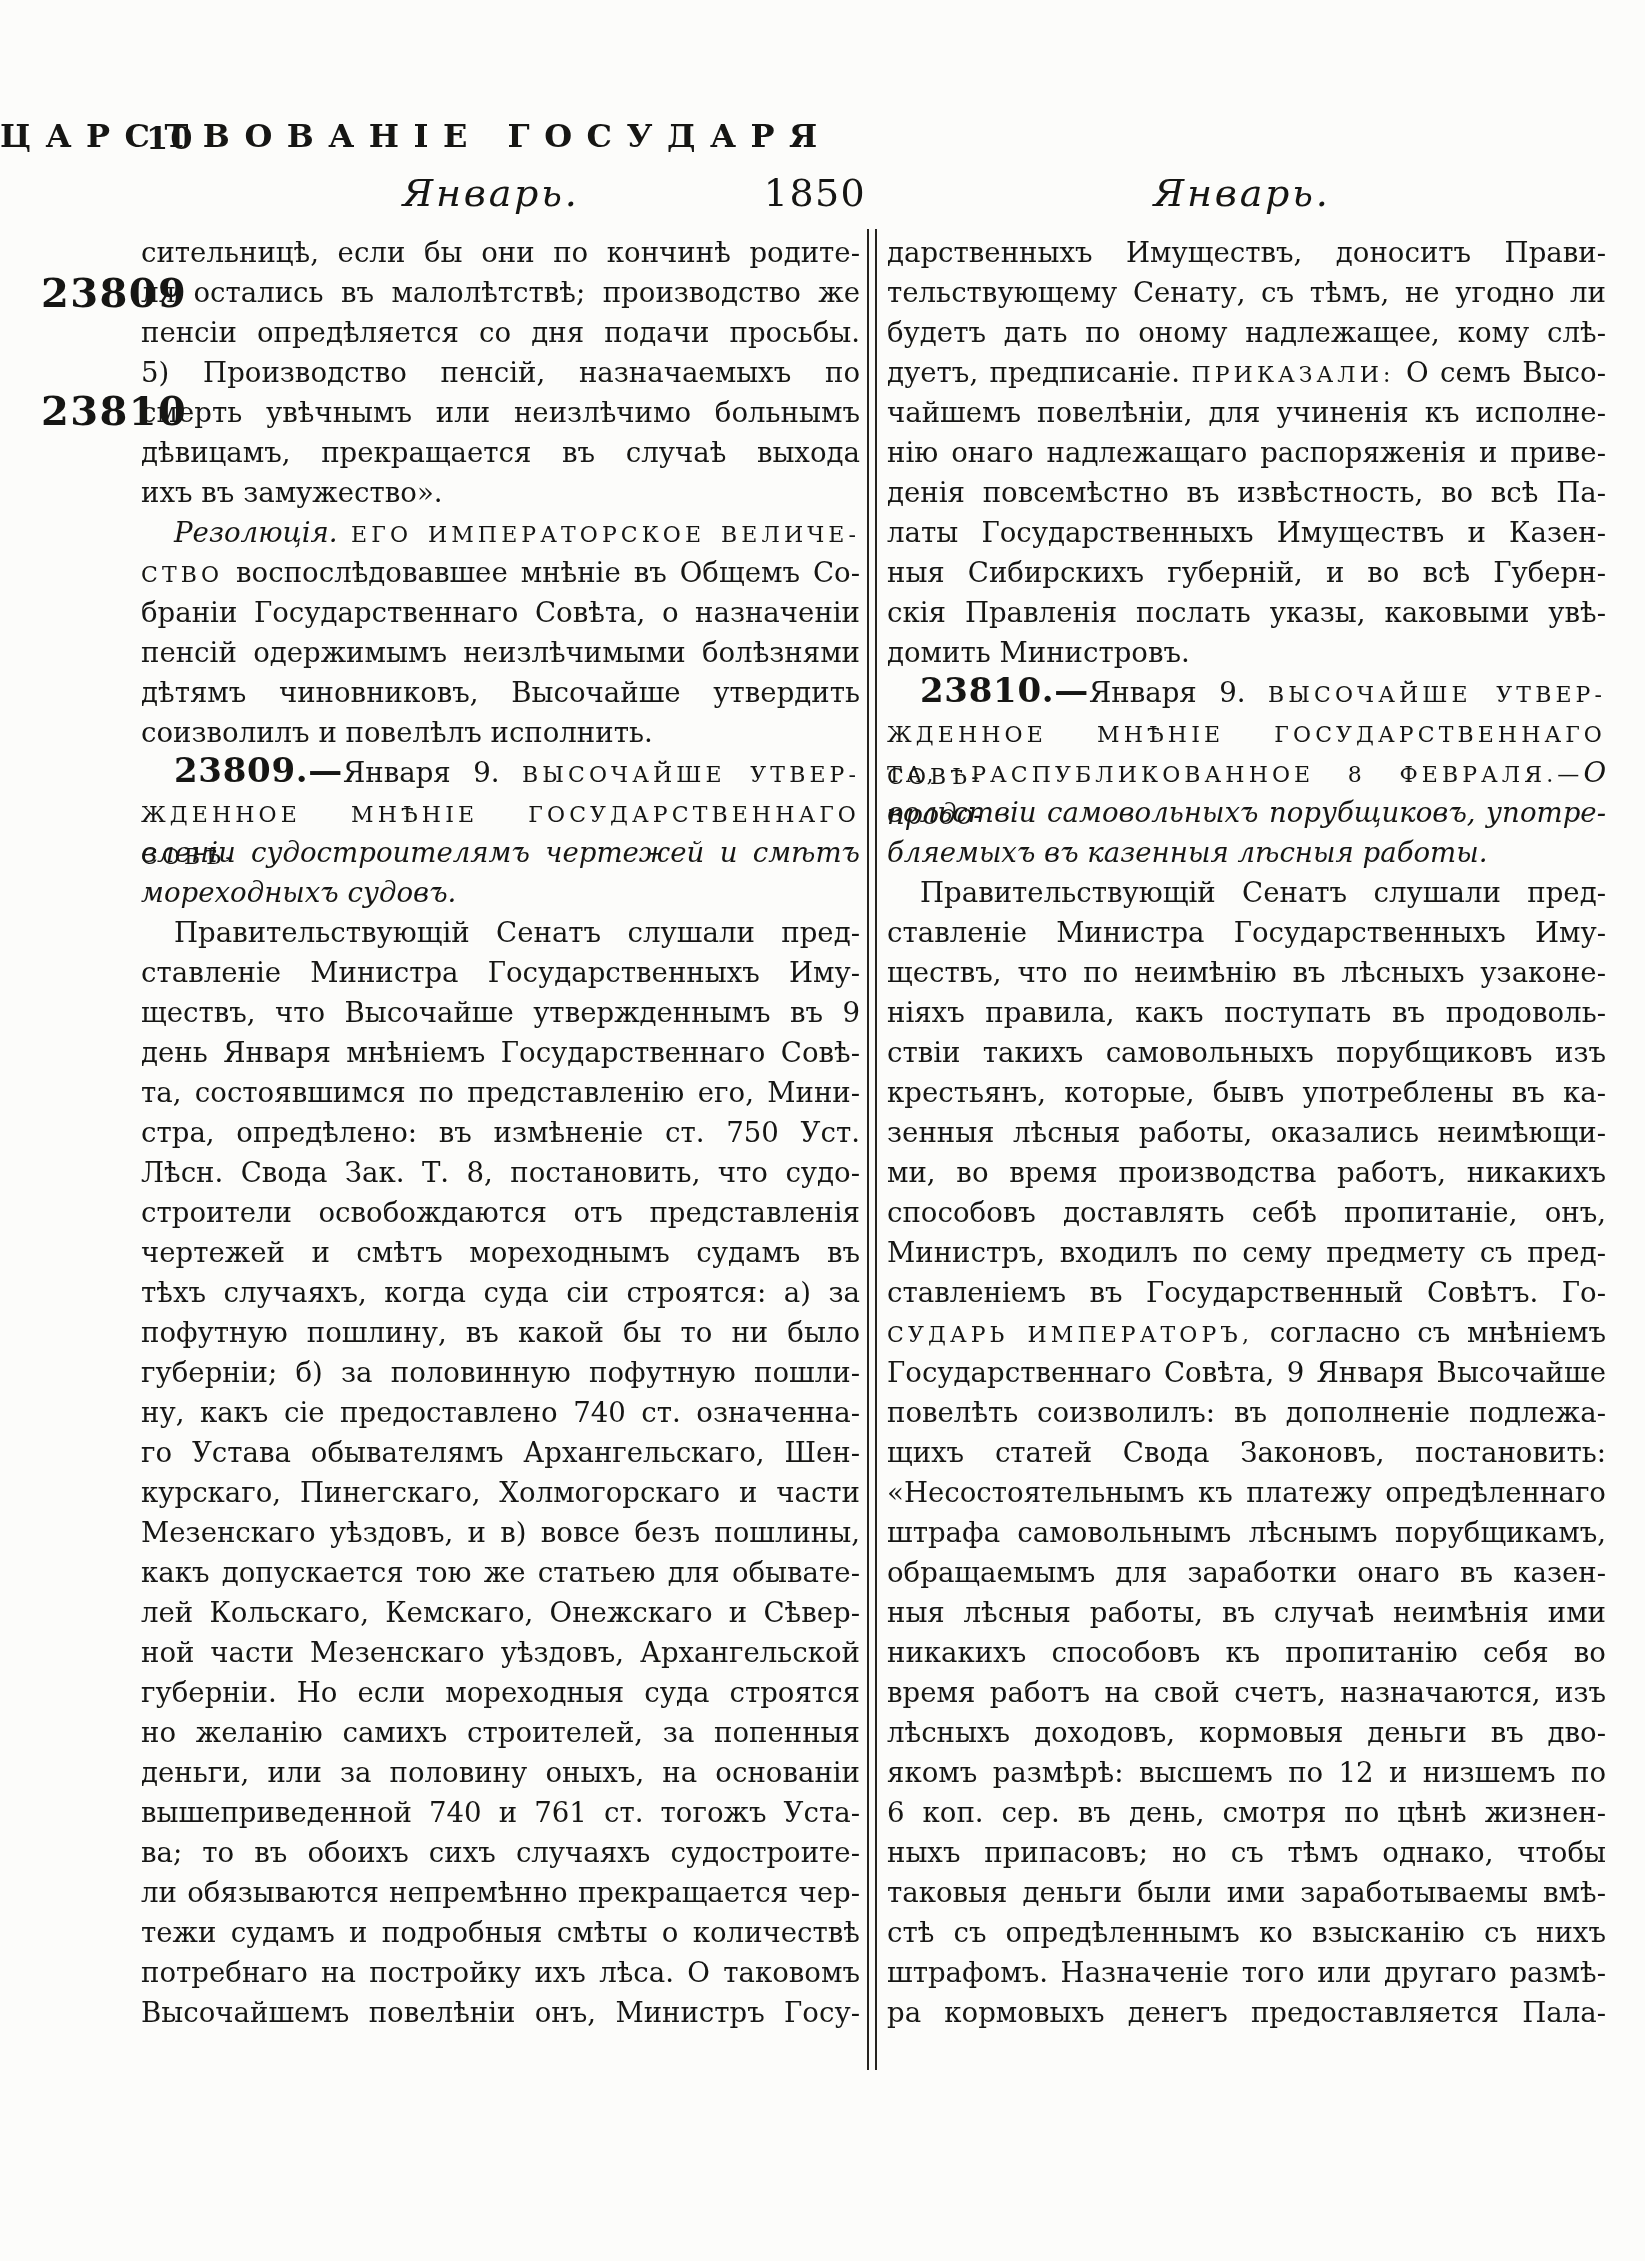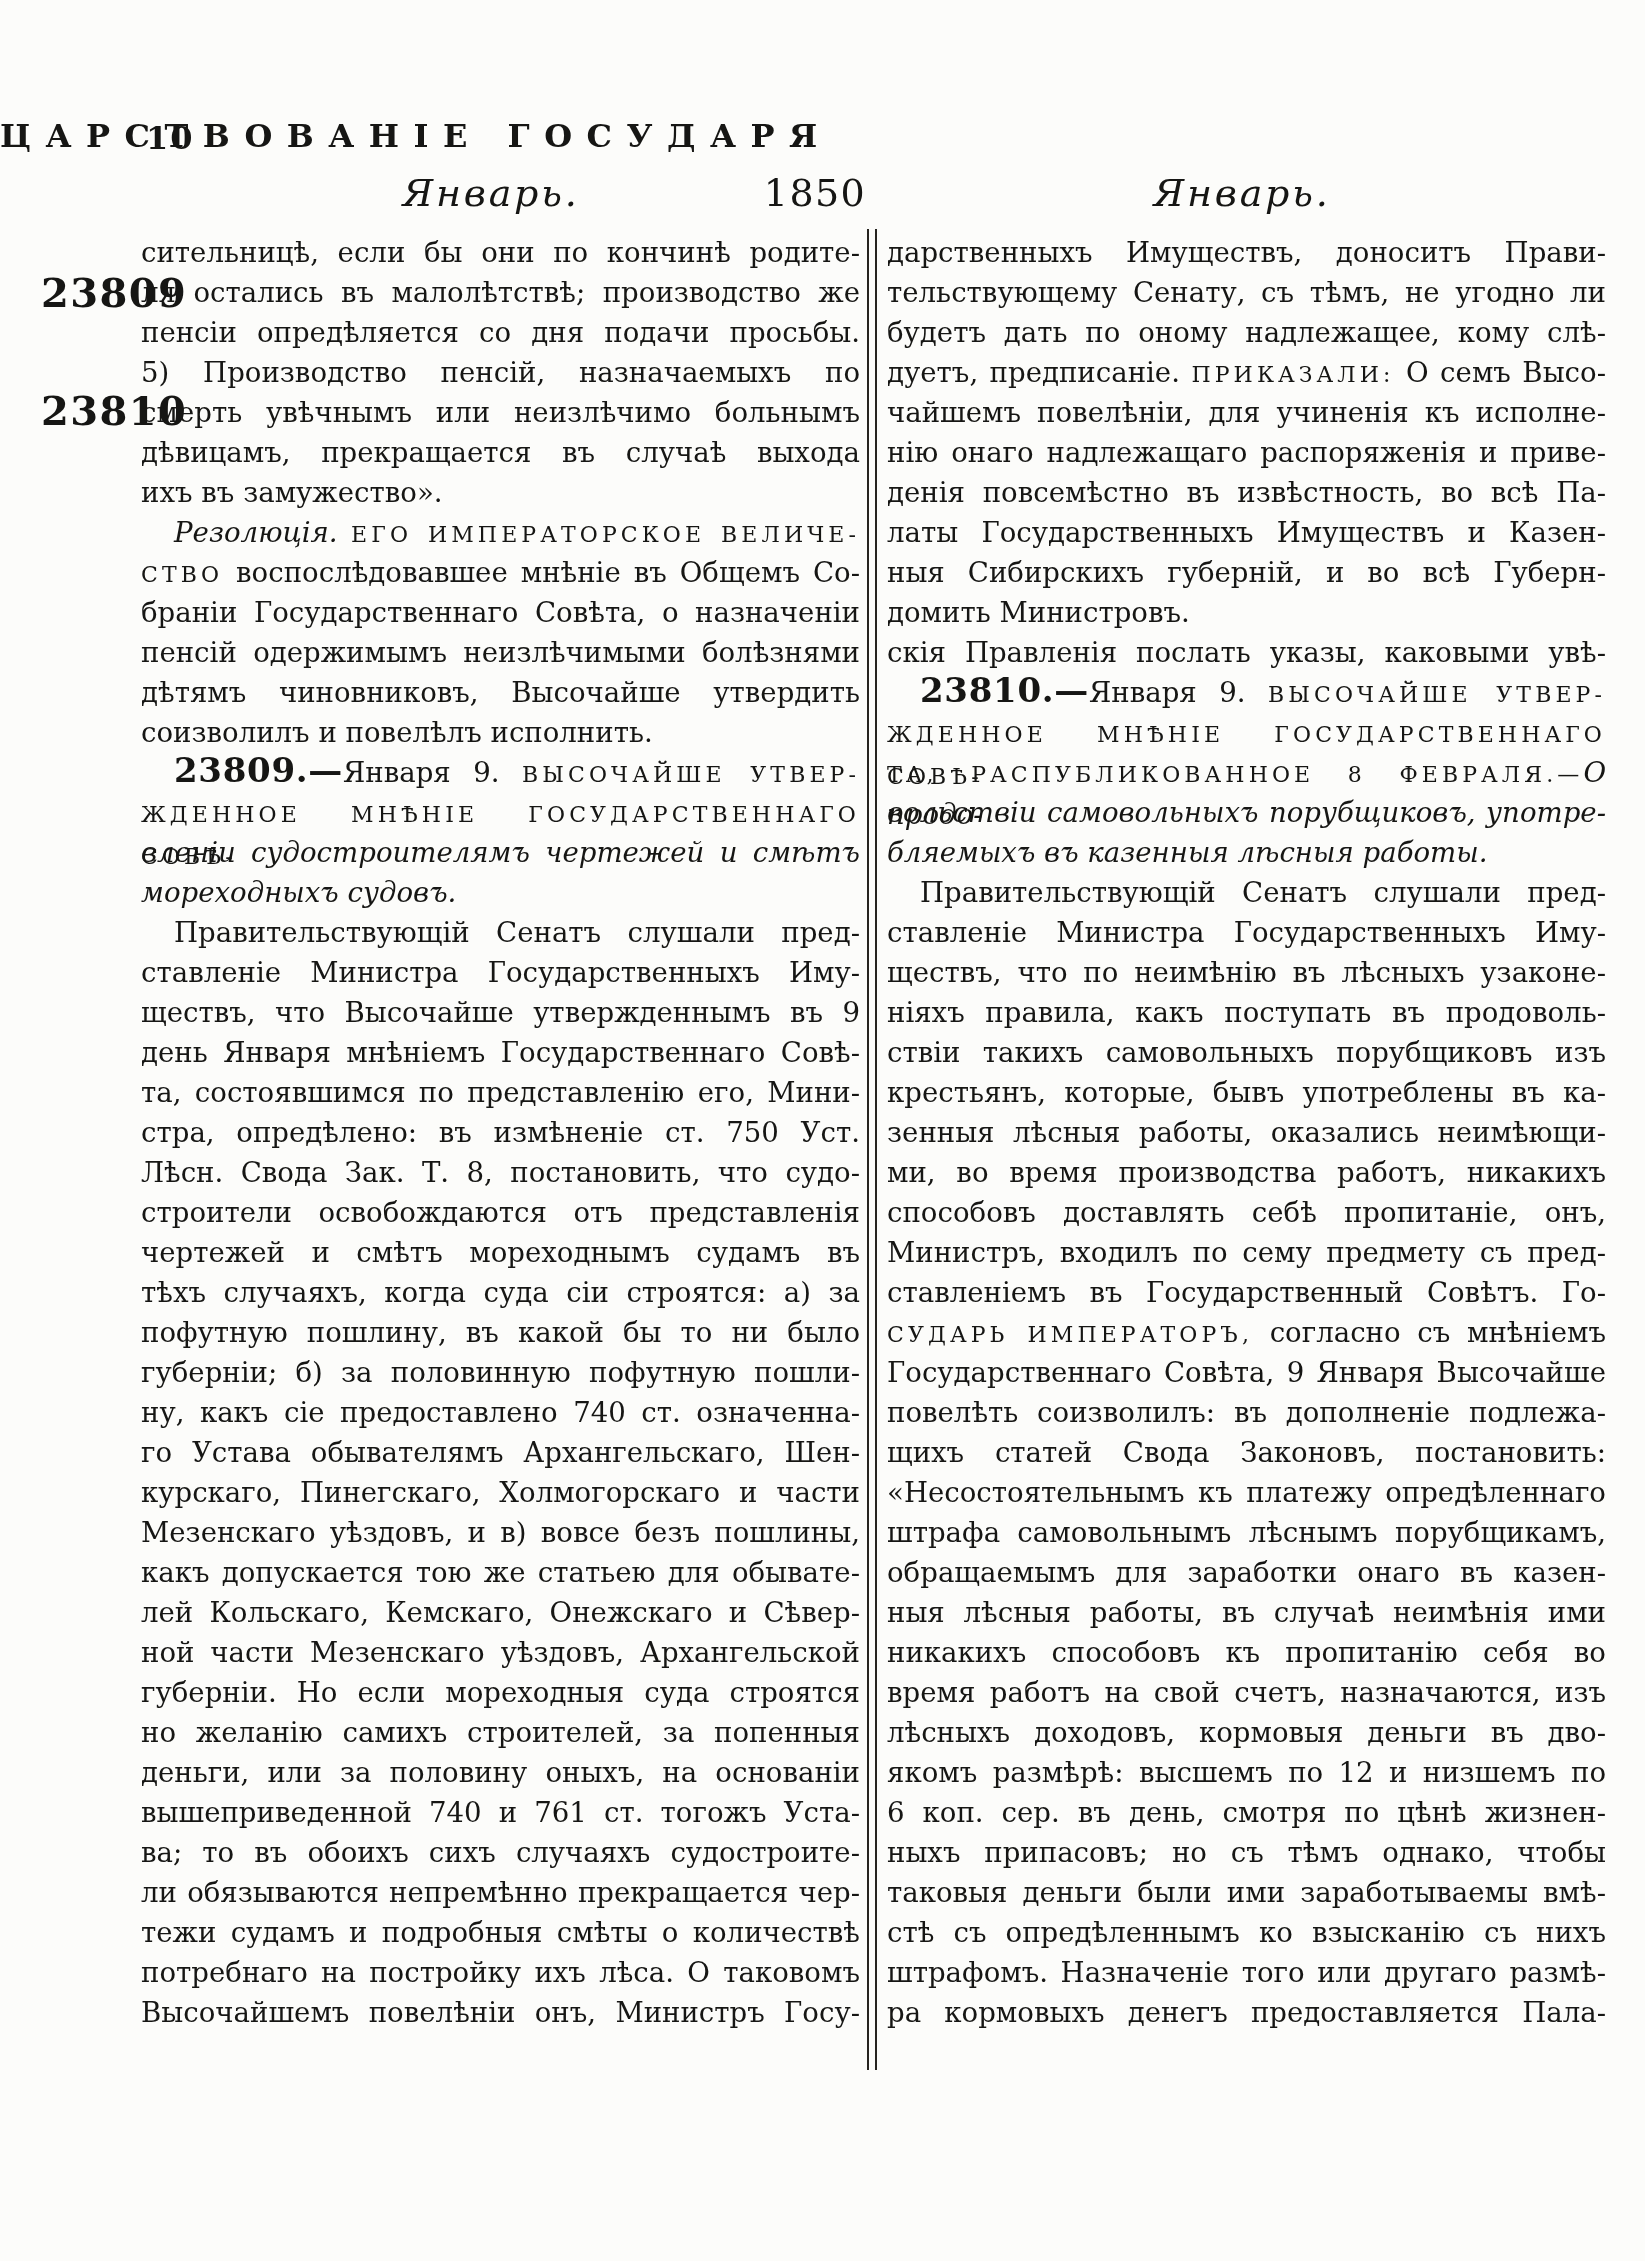--- a/index.html
+++ b/index.html
@@ -113,22 +113,22 @@
 <div id="col-right" class="col col-right">
     <div class="ln"><span>дарственныхъ Имуществъ, доноситъ Прави-</span></div>
     <div class="ln"><span>тельствующему Сенату, съ тѣмъ, не угодно ли</span></div>
     <div class="ln"><span>будетъ дать по оному надлежащее, кому слѣ-</span></div>
     <div class="ln"><span>дуетъ, предписаніе. </span><span class="sc">Приказали:</span><span> О семъ Высо-</span></div>
     <div class="ln"><span>чайшемъ повелѣніи, для учиненія къ исполне-</span></div>
     <div class="ln"><span>нію онаго надлежащаго распоряженія и приве-</span></div>
     <div class="ln"><span>денія повсемѣстно въ извѣстность, во всѣ Па-</span></div>
     <div class="ln"><span>латы Государственныхъ Имуществъ и Казен-</span></div>
     <div class="ln"><span>ныя Сибирскихъ губерній, и во всѣ Губерн-</span></div>
+    <div class="ln"><span>скія Правленія послать указы, каковыми увѣ-</span></div>
     <div class="ln nj"><span>домить Министровъ.</span></div>
-    <div class="ln"><span>скія Правленія послать указы, каковыми увѣ-</span></div>
     <div class="ln ind"><span class="bn">23810.—</span><span>Января 9. </span><span class="sc">Высочайше утвер-</span></div>
     <div class="ln"><span class="sc">жденное мнѣніе Государственнаго Совѣ-</span></div>
     <div class="ln"><span class="sc">та, распубликованное 8 Февраля.—</span><span class="it">О продо-</span></div>
     <div class="ln"><span class="it">вольствіи самовольныхъ порубщиковъ, употре-</span></div>
     <div class="ln nj"><span class="it">бляемыхъ въ казенныя лѣсныя работы.</span></div>
     <div class="ln ind"><span>Правительствующій Сенатъ слушали пред-</span></div>
     <div class="ln"><span>ставленіе Министра Государственныхъ Иму-</span></div>
     <div class="ln"><span>ществъ, что по неимѣнію въ лѣсныхъ узаконе-</span></div>
     <div class="ln"><span>ніяхъ правила, какъ поступать въ продоволь-</span></div>
     <div class="ln"><span>ствіи такихъ самовольныхъ порубщиковъ изъ</span></div>

